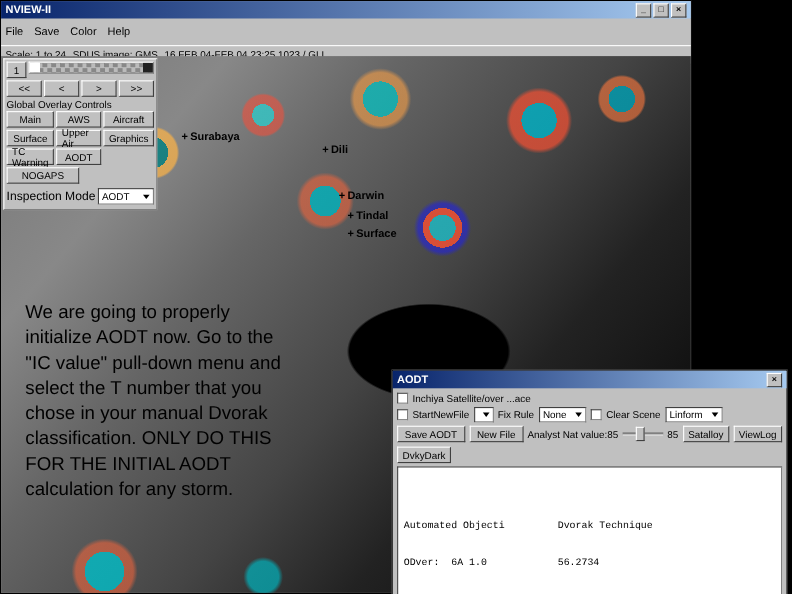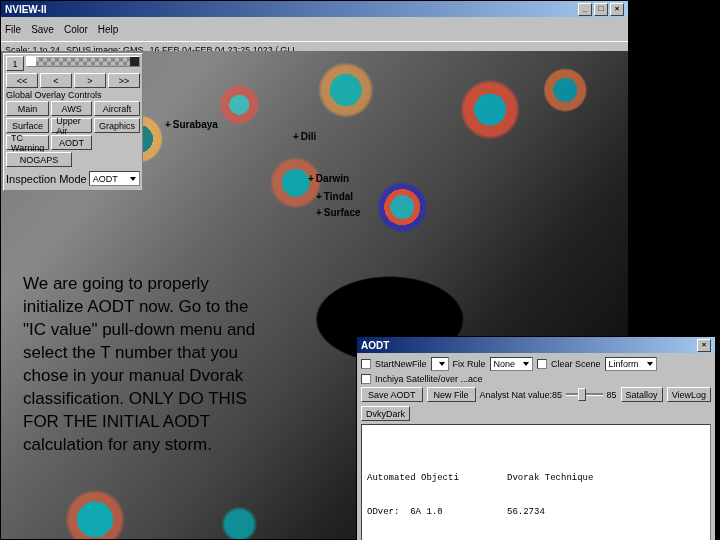--- a/index.html
+++ b/index.html
@@ -120,41 +120,41 @@
 
     <div class="aodt-window">
       <div class="titlebar">
         <span>AODT</span>
         <span class="spacer"></span>
         <span class="tb-btn">×</span>
       </div>
       <div class="aodt-body">
         <div class="aodt-row">
           <span class="checkbox"></span>
+          <span>Inchiya Satellite/over ...ace</span>
+        </div>
+        <div class="aodt-row">
+          <span class="checkbox"></span>
           <span>StartNewFile</span>
           <span class="aodt-sel">
               <span class="tri"></span>
             </span>
           <span>Fix Rule</span>
           <span class="aodt-sel">
               <span>None</span>
               <span class="tri"></span>
             </span>
           <span class="checkbox"></span>
           <span>Clear Scene</span>
           <span class="aodt-sel">
               <span>Linform</span>
               <span class="tri"></span>
             </span>
         </div>
         <div class="aodt-row">
-          <span class="checkbox"></span>
-          <span>Inchiya Satellite/over ...ace</span>
-        </div>
-        <div class="aodt-row">
           <span class="btn3d" style="padding:0 6px">Save AODT</span>
           <span class="btn3d" style="padding:0 6px">New File</span>
           <span>Analyst Nat value:85</span>
           <div class="slider-track" style="max-width:50px;">
               <div class="slider-thumb"></div>
             </div>
           <span>85</span>
           <span class="btn3d">Satalloy</span>
           <span class="btn3d">ViewLog</span>
           <span class="btn3d">DvkyDark</span>

